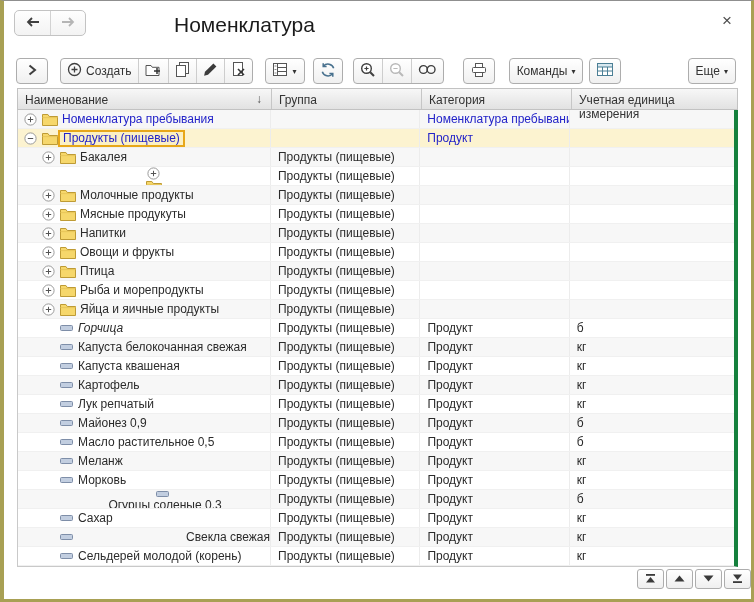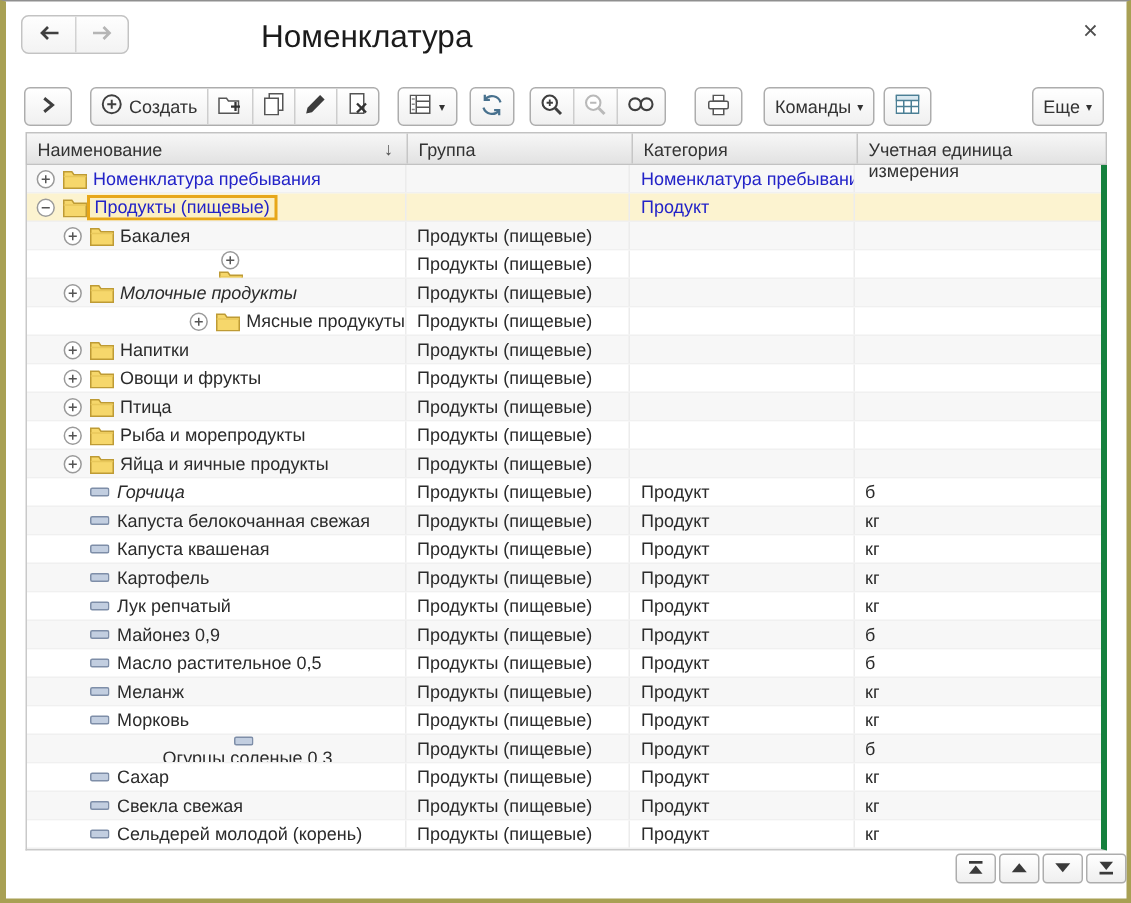--- a/index.html
+++ b/index.html
@@ -291,41 +291,41 @@
                 <path d="M0.5 4.6 h15" stroke="#E8C75A" fill="none"></path>
               </svg>
             </span>
             <span class="nm">Дичь</span>
           </div>
           <div class="cell c2">Продукты (пищевые)</div>
           <div class="cell c3"></div>
           <div class="cell c4"></div>
         </div>
         <div class="trow shade">
-          <div class="cell c1" style="padding-left: 24px; font-style: italic;">
+          <div class="cell c1" style="padding-left: 24px;">
             <span class="treeicon">
               <svg width="13" height="13" viewBox="0 0 13 13">
                 <circle cx="6.5" cy="6.5" r="5.6" fill="#FFF" stroke="#9A9A9A"></circle>
                 <path d="M3.8 6.5 h5.4 M6.5 3.8 v5.4" stroke="#555"></path>
               </svg>
             </span>
             <span class="treeicon folder">
               <svg width="16" height="13" viewBox="0 0 16 13">
                 <path d="M0.5 12.5 V1.5 h5.4 l1.4 2 h8.2 v9 z" fill="#F6D76B" stroke="#BE9B35"></path>
                 <path d="M0.5 4.6 h15" stroke="#E8C75A" fill="none"></path>
               </svg>
             </span>
             <span class="nm">Молочные продукты</span>
           </div>
           <div class="cell c2">Продукты (пищевые)</div>
           <div class="cell c3"></div>
           <div class="cell c4"></div>
         </div>
         <div class="trow">
-          <div class="cell c1" style="padding-left: 24px; justify-content: flex-end;">
+          <div class="cell c1" style="padding-left: 24px;">
             <span class="treeicon">
               <svg width="13" height="13" viewBox="0 0 13 13">
                 <circle cx="6.5" cy="6.5" r="5.6" fill="#FFF" stroke="#9A9A9A"></circle>
                 <path d="M3.8 6.5 h5.4 M6.5 3.8 v5.4" stroke="#555"></path>
               </svg>
             </span>
             <span class="treeicon folder">
               <svg width="16" height="13" viewBox="0 0 16 13">
                 <path d="M0.5 12.5 V1.5 h5.4 l1.4 2 h8.2 v9 z" fill="#F6D76B" stroke="#BE9B35"></path>
                 <path d="M0.5 4.6 h15" stroke="#E8C75A" fill="none"></path>
@@ -574,21 +574,21 @@
                 <rect x="0.5" y="1.5" width="12" height="5" rx="1" fill="#C2CEE0" stroke="#7E8EA8"></rect>
               </svg>
             </span>
             <span class="nm">Сахар</span>
           </div>
           <div class="cell c2">Продукты (пищевые)</div>
           <div class="cell c3">Продукт</div>
           <div class="cell c4">кг</div>
         </div>
         <div class="trow shade">
-          <div class="cell c1" style="padding-left: 42px;">
+          <div class="cell c1" style="padding-left: 42px; justify-content: space-between;">
             <span class="treeicon">
               <svg width="13" height="8" viewBox="0 0 13 8">
                 <rect x="0.5" y="1.5" width="12" height="5" rx="1" fill="#C2CEE0" stroke="#7E8EA8"></rect>
               </svg>
             </span>
             <span class="nm">Свекла свежая</span>
           </div>
           <div class="cell c2">Продукты (пищевые)</div>
           <div class="cell c3">Продукт</div>
           <div class="cell c4">кг</div>

